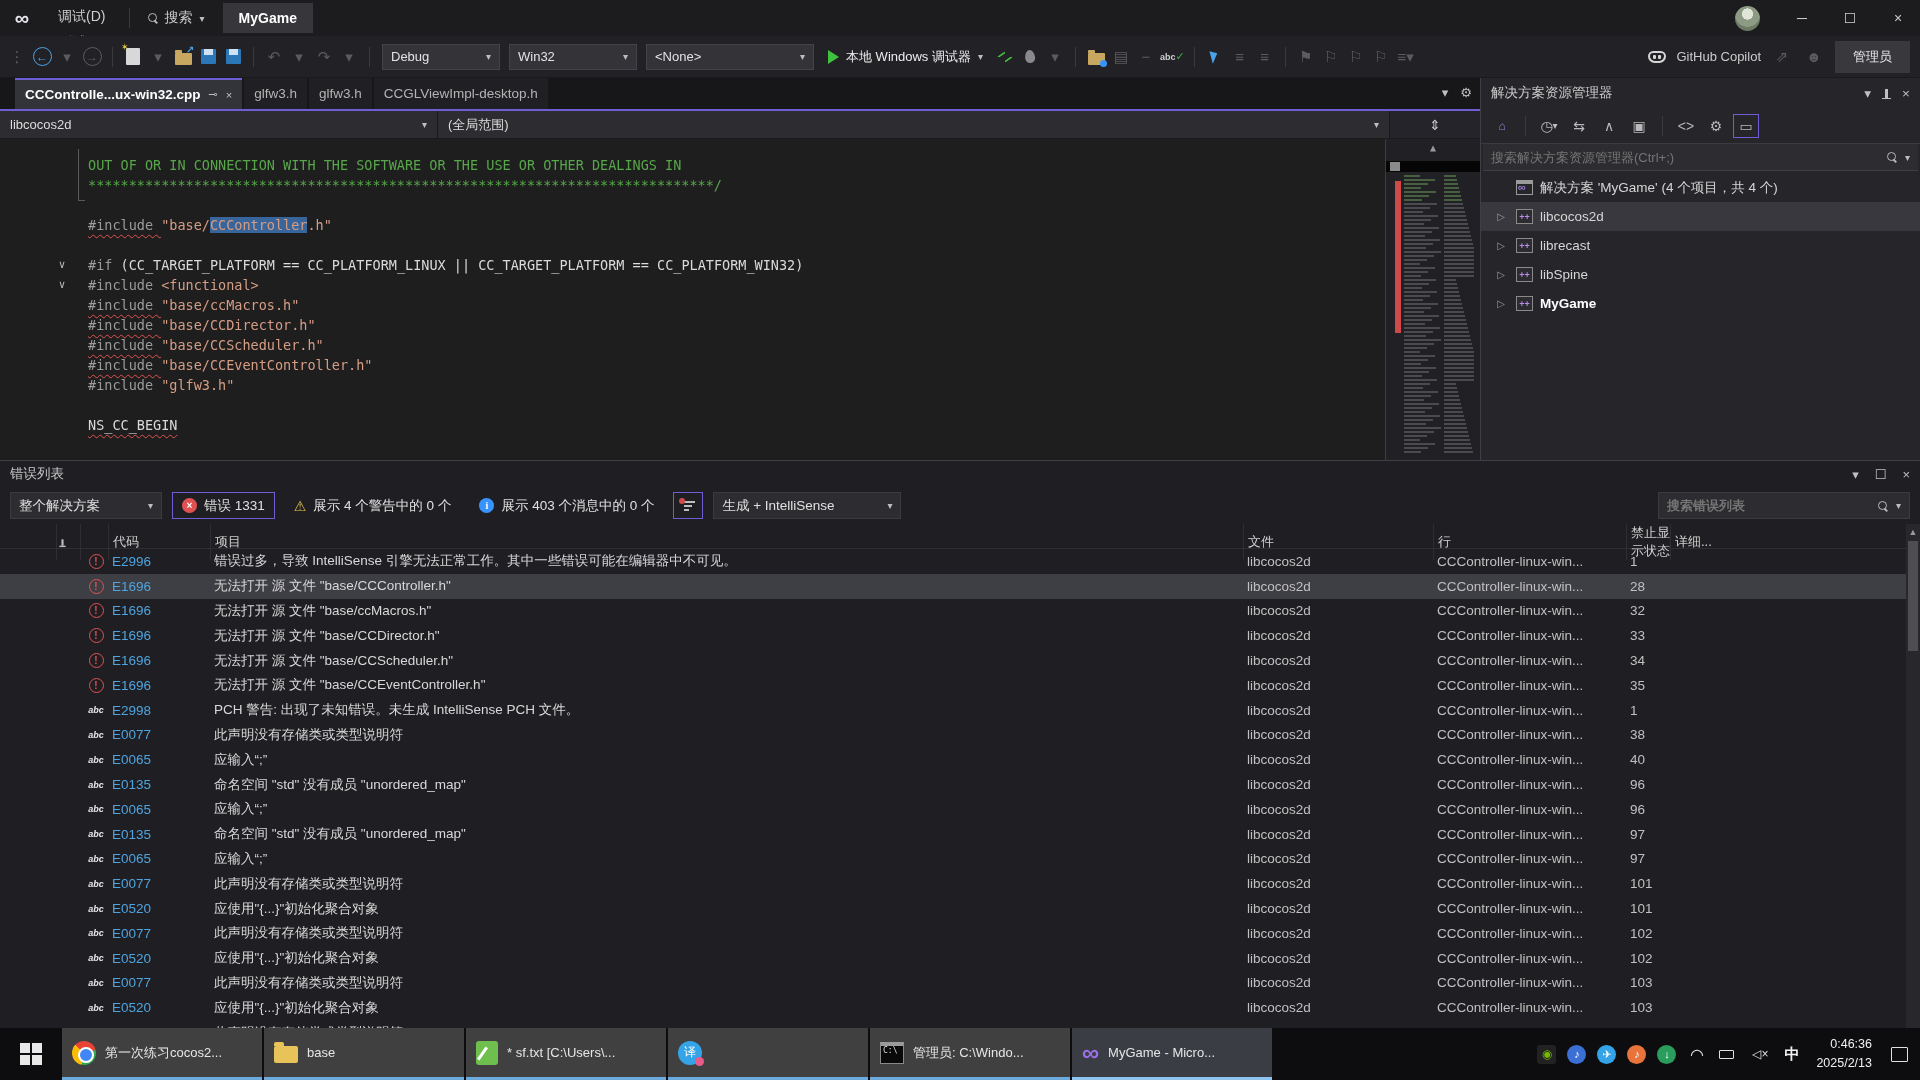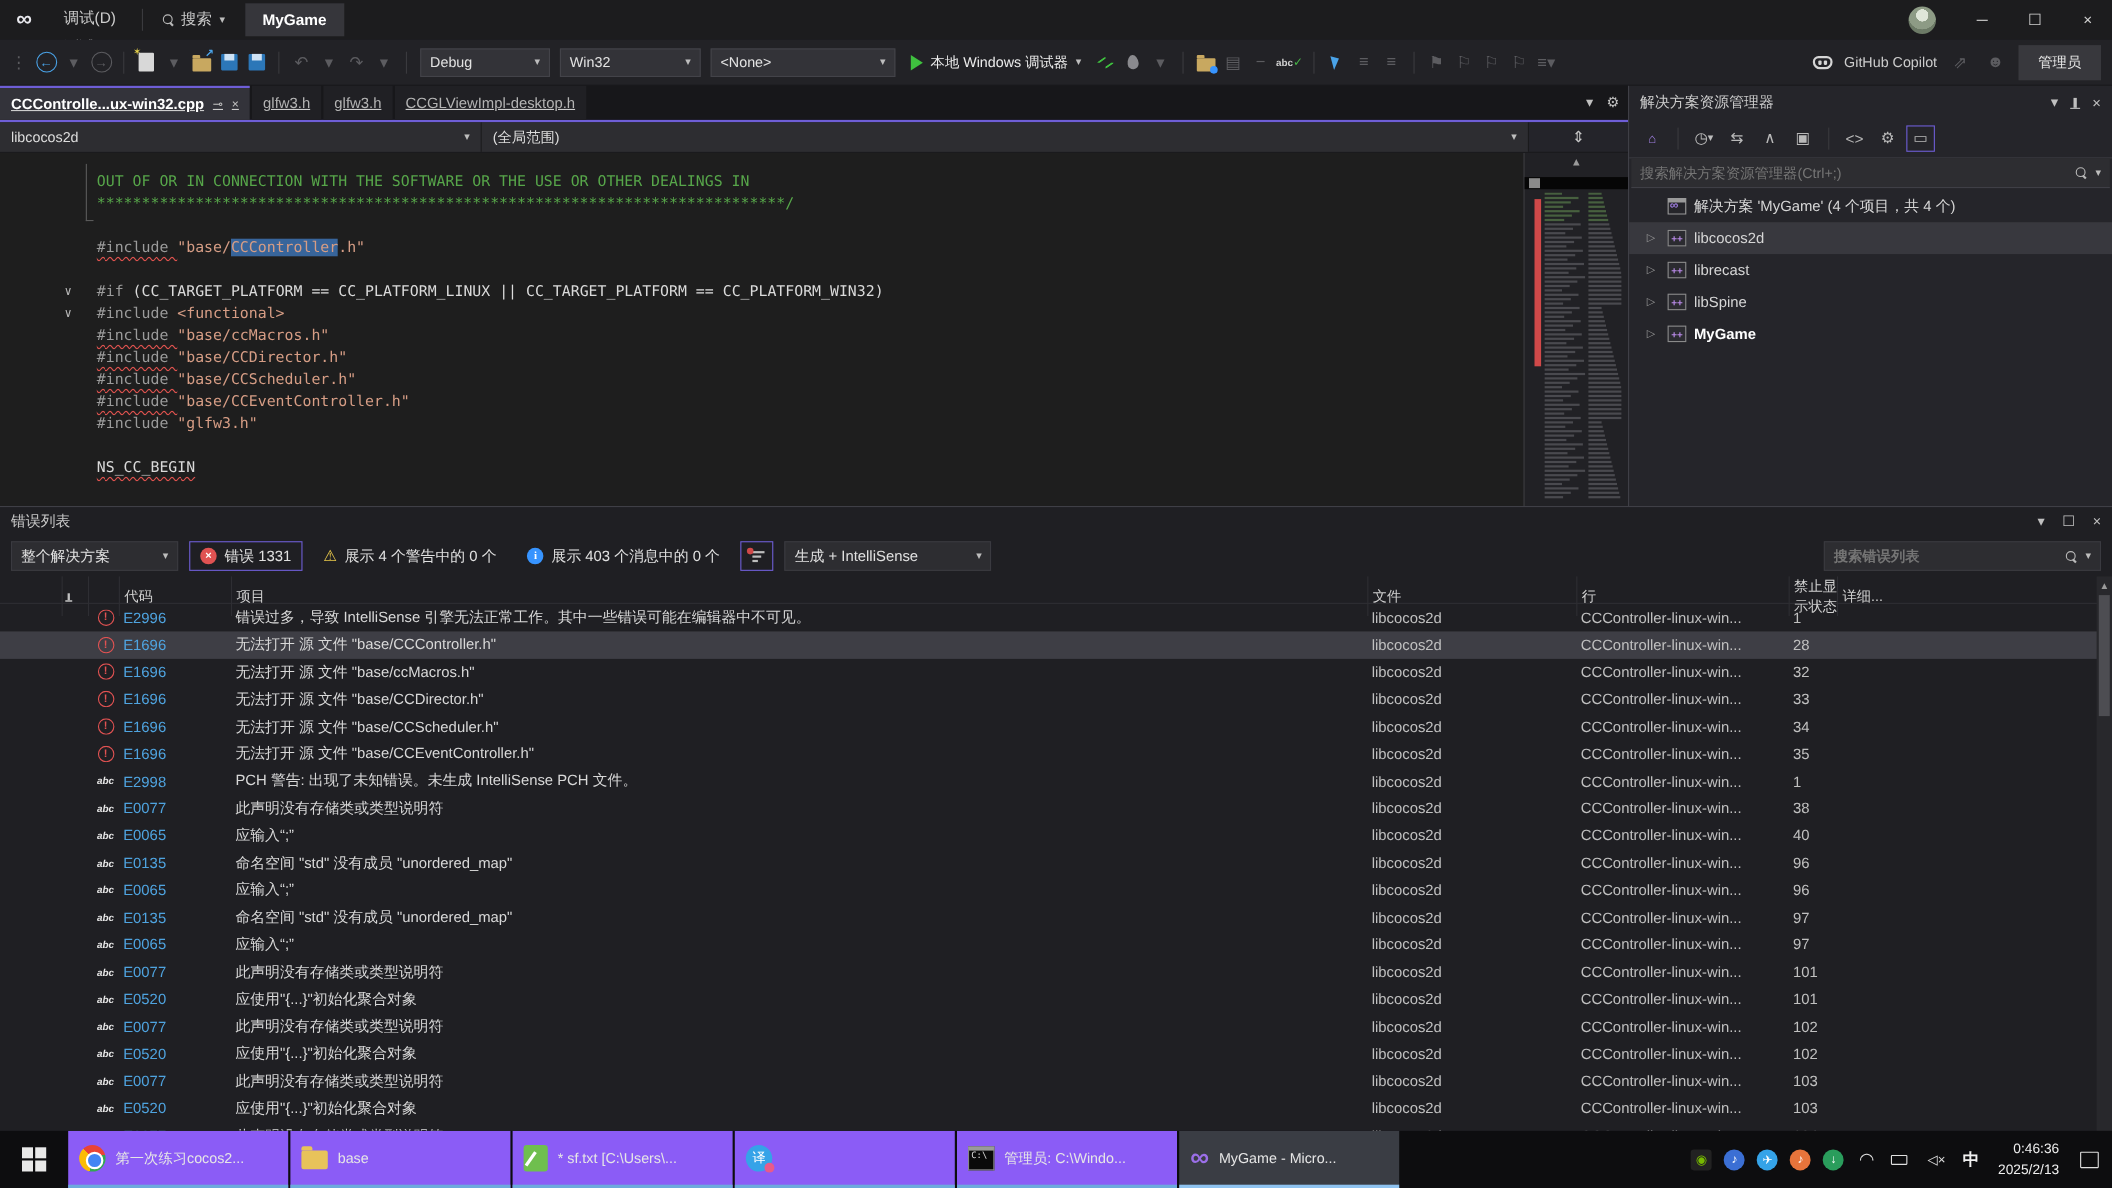--- a/index.html
+++ b/index.html
@@ -49,21 +49,21 @@
   .copilot-ico{position:relative;width:18px;height:12px;border:2px solid #d6d6d6;border-radius:7px 7px 9px 9px;}
   .copilot-ico::before,.copilot-ico::after{content:"";position:absolute;top:2px;width:3px;height:4px;background:#d6d6d6;border-radius:1px;}
   .copilot-ico::before{left:3px;} .copilot-ico::after{right:3px;}
   .admin-btn{background:#38383d;color:#e8e8e8;padding:7px 18px;font-size:13px;}
 
   
   .upper{display:flex;flex:none;height:382px;}
   .editor-col{width:1480px;display:flex;flex-direction:column;background:#1e1e1e;}
 
   
-  .tabstrip{height:33px;background:#17171a;display:flex;align-items:flex-end;flex:none;position:relative;border-bottom:2px solid var(--accent);text-decoration:underline;}
+  .tabstrip{height:33px;background:#17171a;display:flex;align-items:flex-end;padding-left:15px;flex:none;position:relative;border-bottom:2px solid var(--accent);}
   .tab{height:31px;display:flex;align-items:center;gap:8px;padding:0 10px;background:#202024;color:#b4b4b4;font-size:13.5px;margin-right:2px;}
   .tab.active{background:#33333a;color:#ffffff;font-weight:bold;border-top:2px solid var(--accent);}
   .tab .ico{font-size:11px;color:#c0c0c0;font-weight:normal;}
   .tabstrip-right{position:absolute;right:8px;top:7px;display:flex;gap:12px;color:#c0c0c0;font-size:13px;}
 
   
   .breadcrumb{height:28px;display:flex;flex:none;background:#24242a;border-bottom:1px solid #1a1a1c;}
   .crumb{display:flex;align-items:center;justify-content:space-between;background:#2d2d31;color:#dddddd;font-size:13px;padding:0 10px;border-right:1px solid #1a1a1c;}
   .crumb.c1{width:438px;} .crumb.c2{width:952px;}
   .split-btn{flex:1;display:flex;align-items:center;justify-content:center;color:#c8c8c8;font-size:14px;}
@@ -146,21 +146,21 @@
   .abc-ico{position:relative;width:17px;height:12px;color:#e8e8e8;font-size:9px;font-weight:bold;font-style:italic;display:flex;align-items:center;justify-content:center;margin:0 auto;}
   .ep-scroll{position:absolute;right:0;top:63px;bottom:0;width:14px;background:#28282c;}
   .ep-scroll .up{color:#9a9a9a;font-size:9px;text-align:center;padding-top:3px;}
   .ep-scroll .thumb{margin:4px 2px;height:110px;background:#4d4d52;}
 
   
   .taskbar{height:52px;background:#0d0d0f;display:flex;align-items:stretch;flex:none;}
   .start-btn{width:62px;display:flex;align-items:center;justify-content:center;}
   .win-logo{display:grid;grid-template-columns:10px 10px;grid-template-rows:10px 10px;gap:2px;}
   .win-logo span{background:#e8e8e8;}
-  .task-item{width:200px;display:flex;align-items:center;gap:9px;padding:0 10px;border-bottom:3px solid #6ca9dc;color:#e6e6e6;font-size:13px;background:#8b5cf6;margin-right:2px;}
+  .task-item{width:200px;display:flex;align-items:center;gap:9px;padding:0 10px;border-bottom:3px solid #6ca9dc;color:#e6e6e6;font-size:13px;background:#404040;margin-right:2px;}
   .task-item.active{background:#3a3d44;border-bottom-color:#8fc3f0;}
   .task-item .lbl{overflow:hidden;white-space:nowrap;}
   .ti-chrome{width:24px;height:24px;border-radius:50%;background:conic-gradient(from -45deg,#ea4335 0 33%,#34a853 33% 66%,#fbbc05 66% 100%);position:relative;flex:none;}
   .ti-chrome::after{content:"";position:absolute;left:6px;top:6px;width:12px;height:12px;border-radius:50%;background:#4285f4;border:2.5px solid #ffffff;}
   .ti-folder{width:24px;height:17px;background:#e8c35a;border-radius:2px;position:relative;flex:none;margin-top:3px;}
   .ti-folder::before{content:"";position:absolute;top:-4px;left:0;width:10px;height:4px;background:#e8c35a;border-radius:2px 2px 0 0;}
   .ti-npp{width:22px;height:24px;background:#6fbf4e;border-radius:3px;position:relative;flex:none;}
   .ti-npp::after{content:"";position:absolute;left:5px;top:5px;width:3px;height:15px;background:#ffffff;transform:rotate(35deg);}
   .ti-trans{width:24px;height:24px;border-radius:50%;background:#35a3e8;color:#ffffff;font-size:12px;display:flex;align-items:center;justify-content:center;position:relative;flex:none;}
   .ti-trans::after{content:"";position:absolute;right:-2px;bottom:-1px;width:9px;height:9px;border-radius:50%;background:#e85a8a;}

